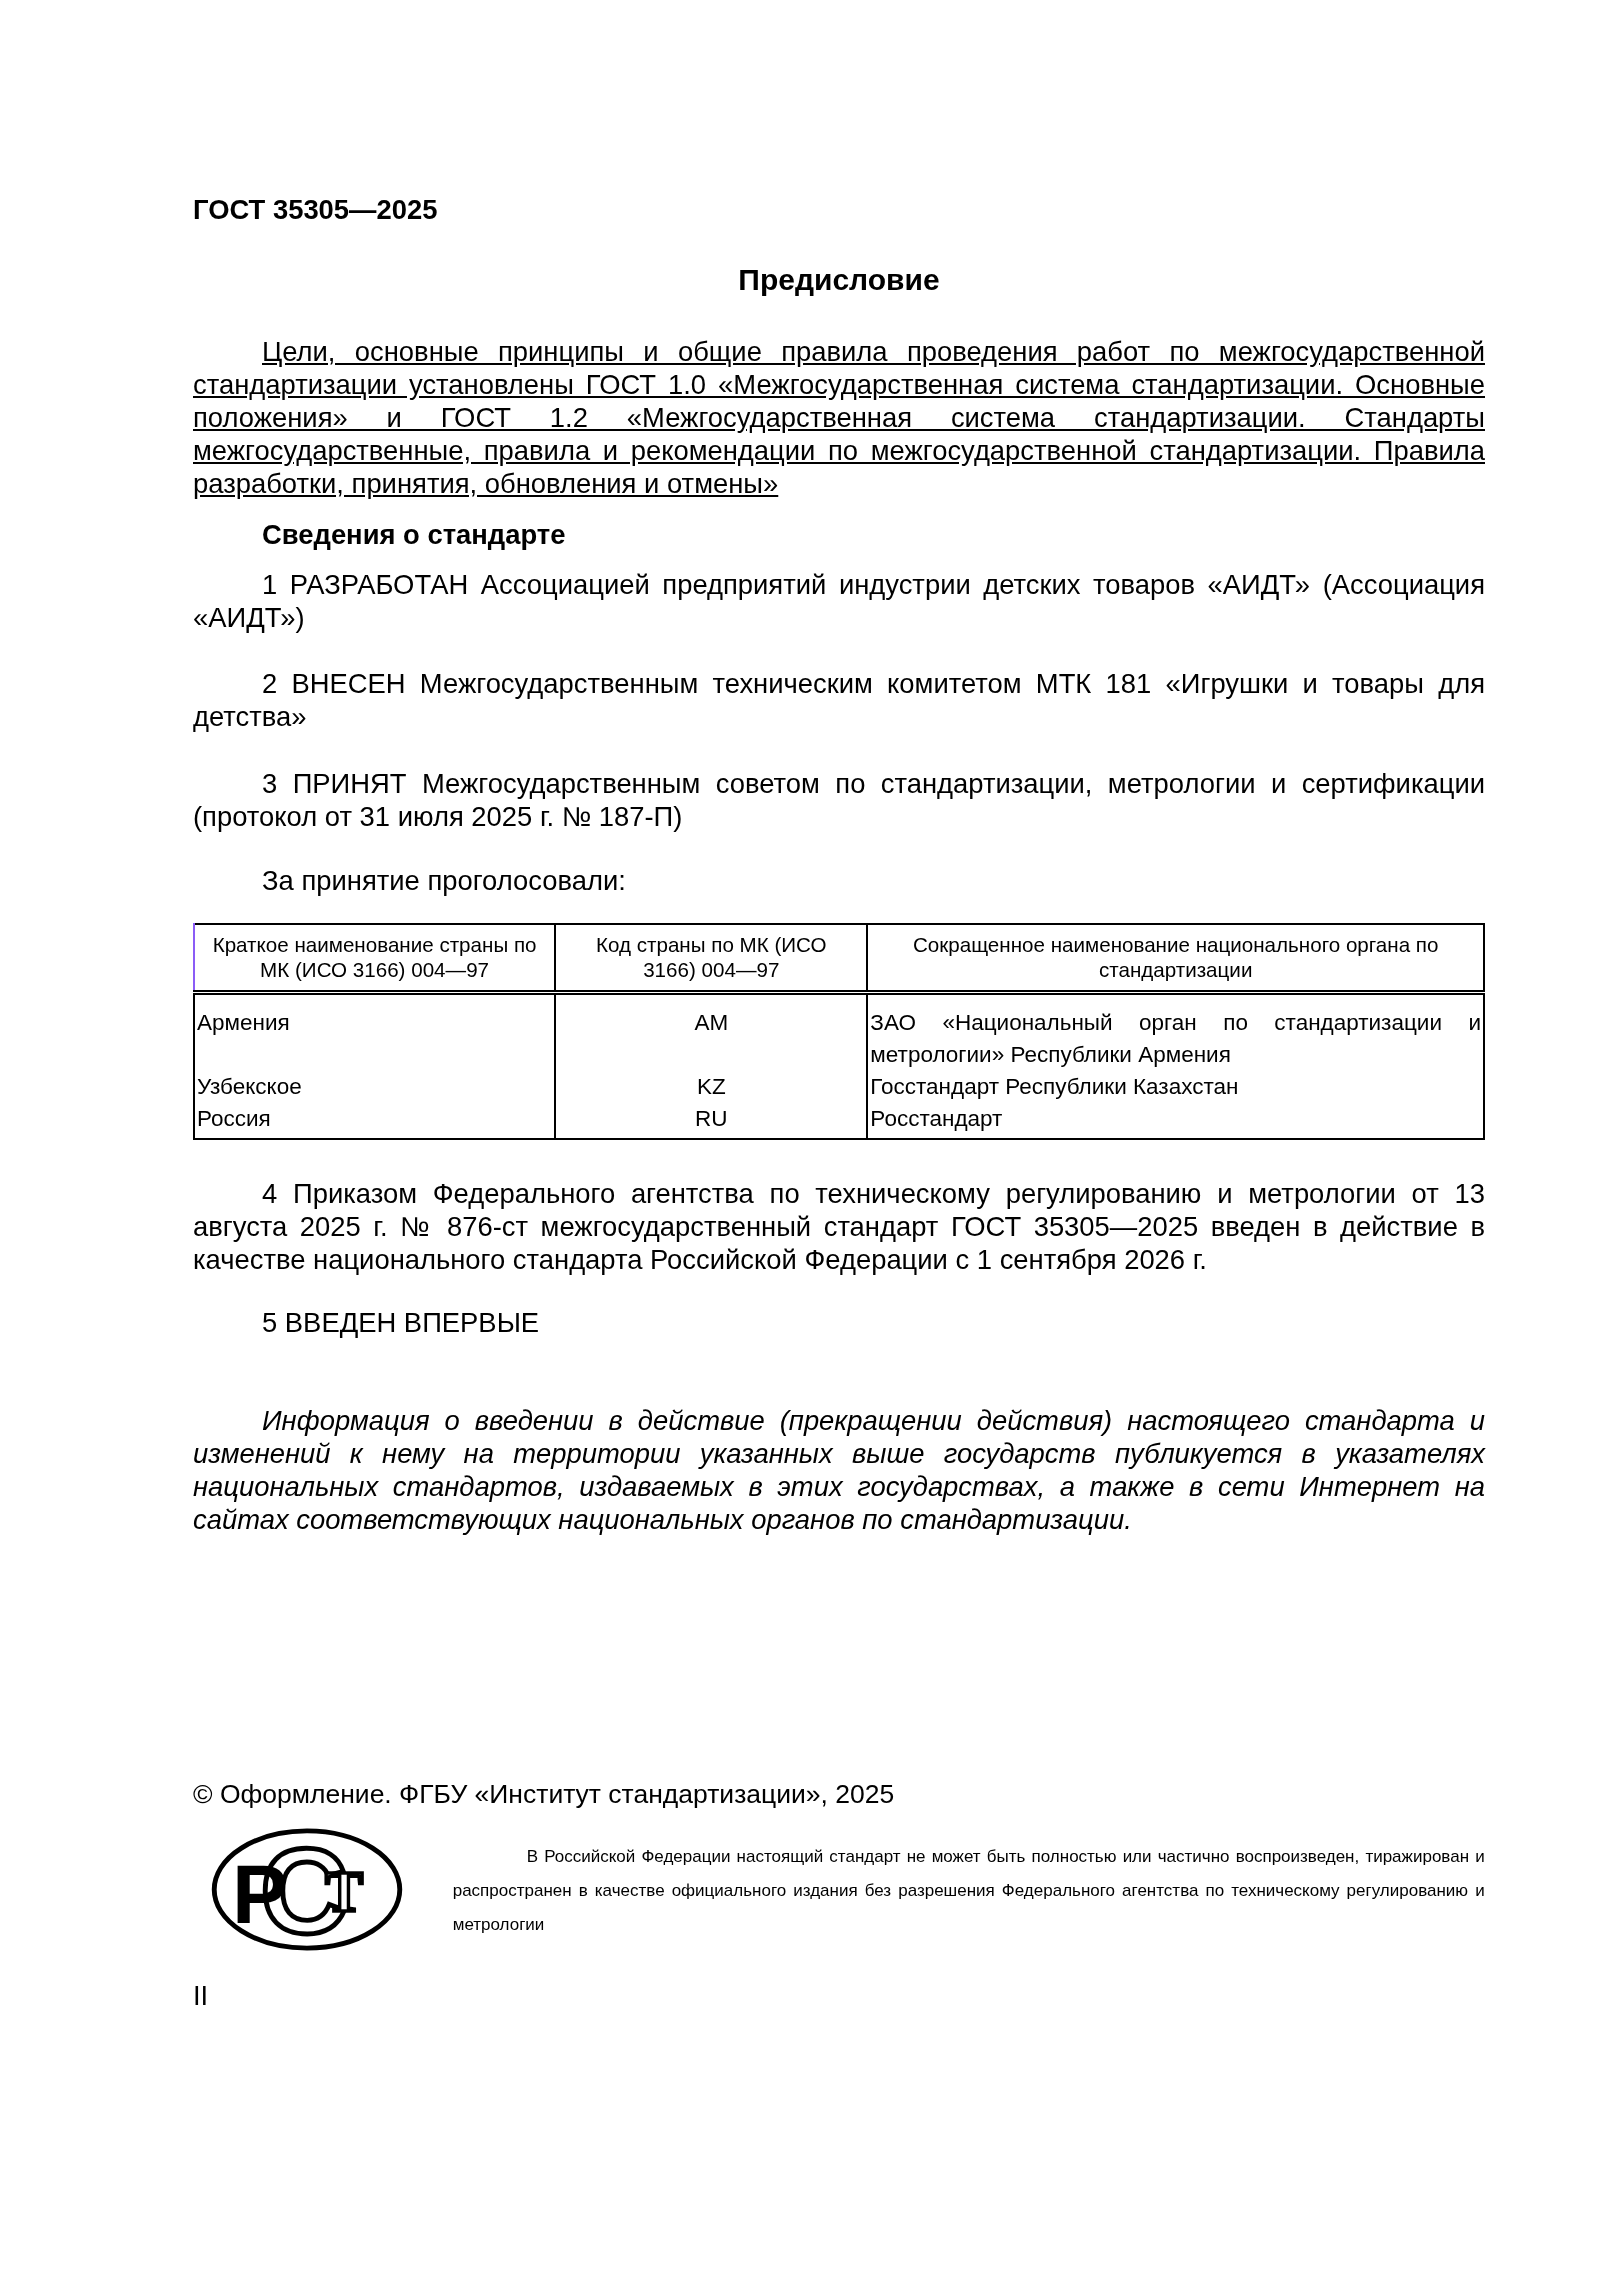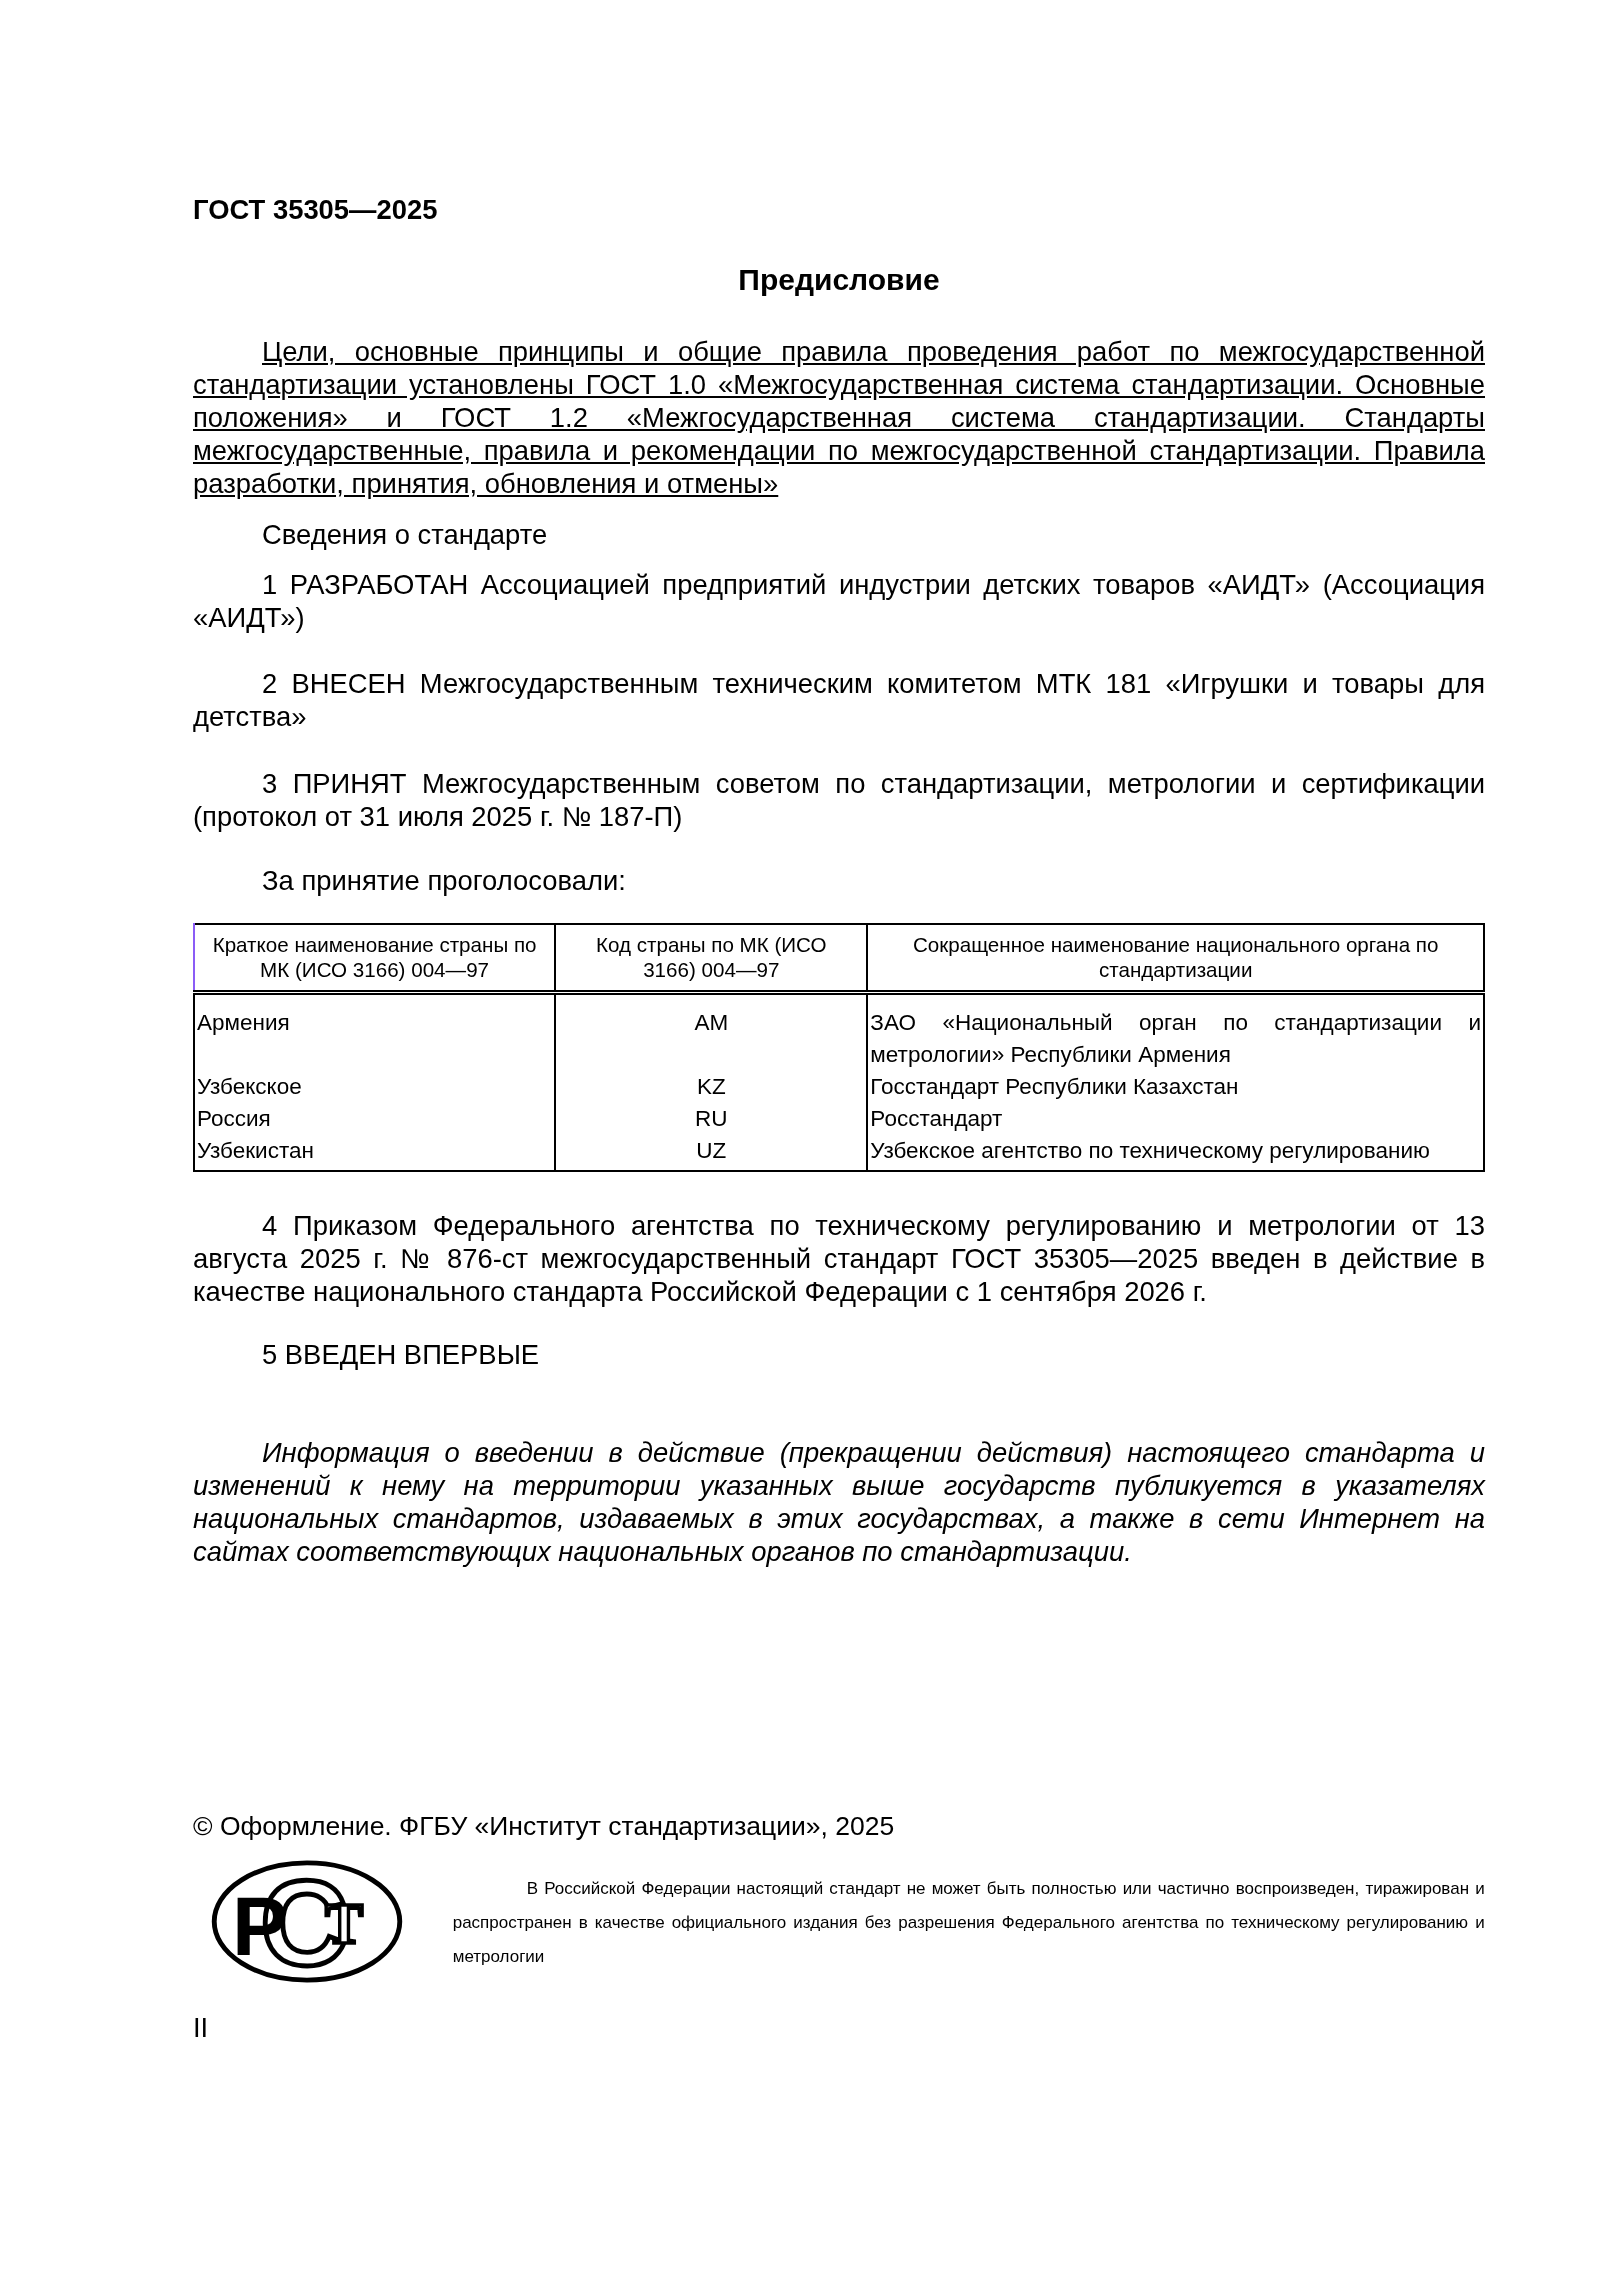--- a/index.html
+++ b/index.html
@@ -33,21 +33,21 @@
     line-height: 37px;
   }
   .body-p {
     margin: 0;
     font-size: 27.4px;
     line-height: 33px;
     text-align: justify;
     text-indent: 69px;
   }
   .p-intro        { margin-top: 37px; text-decoration: underline; }
-  .p-heading      { margin-top: 17.6px; font-weight: normal; text-align: left; }
+  .p-heading      { margin-top: 17.6px; font-weight: bold; text-align: left; }
   .p-item1        { margin-top: 17.6px; }
   .p-item2        { margin-top: 33px; }
   .p-item3        { margin-top: 34px; }
   .p-vote-intro   { margin-top: 31px; text-align: left; }
   .p-item4        { margin-top: 37px; }
   .p-item5        { margin-top: 30px; text-align: left; }
   .notes          { margin-top: 65px; }
   .note {
     margin: 0;
     font-size: 27.4px;
@@ -165,25 +165,20 @@
         <tr>
           <td class="cell-country">Узбекское</td>
           <td class="cell-code">KZ</td>
           <td class="cell-org">Госстандарт Республики Казахстан</td>
         </tr>
         <tr>
           <td class="cell-country">Россия</td>
           <td class="cell-code">RU</td>
           <td class="cell-org">Росстандарт</td>
         </tr>
-        <tr>
-          <td class="cell-country">Узбекистан</td>
-          <td class="cell-code">UZ</td>
-          <td class="cell-org">Узбекское агентство по техническому регулированию</td>
-        </tr>
       </tbody>
     </table>
 
     <p class="body-p p-item4">4 Приказом Федерального агентства по техническому регулированию и метрологии от 13 августа 2025 г. № 876-ст межгосударственный стандарт ГОСТ 35305—2025 введен в действие в качестве национального стандарта Российской Федерации с 1 сентября 2026 г.</p>
 
     <p class="body-p p-item5">5 ВВЕДЕН ВПЕРВЫЕ</p>
 
     <div class="notes">
       <p class="note">Информация о введении в действие (прекращении действия) настоящего стандарта и изменений к нему на территории указанных выше государств публикуется в указателях национальных стандартов, издаваемых в этих государствах, а также в сети Интернет на сайтах соответствующих национальных органов по стандартизации.</p>
     </div>

